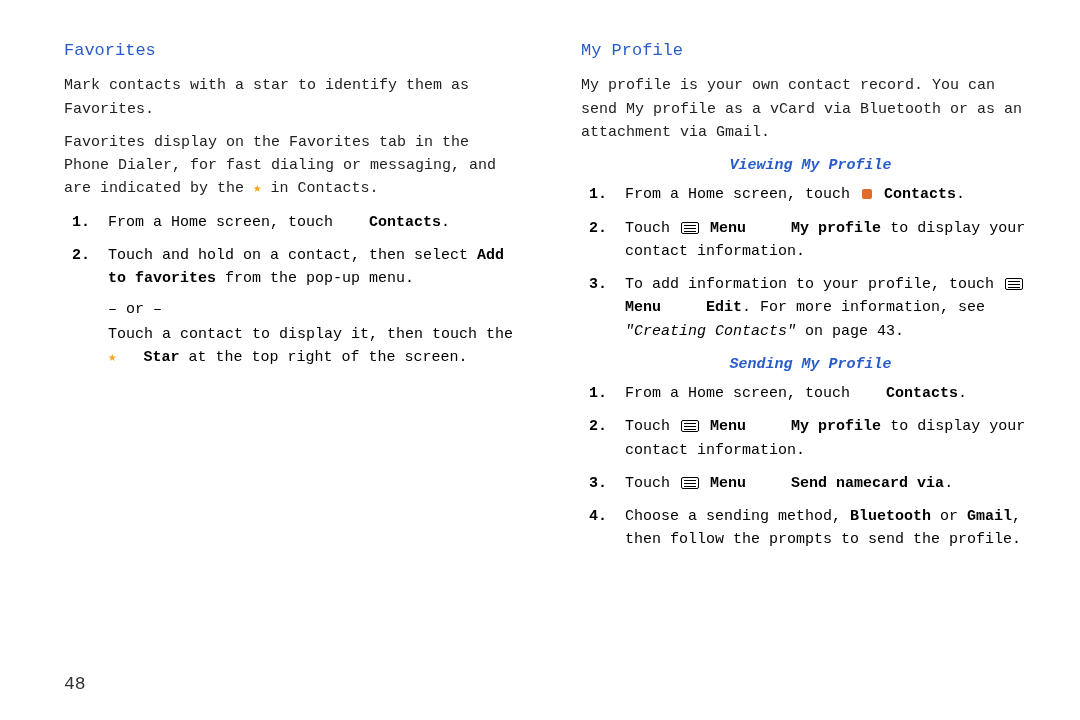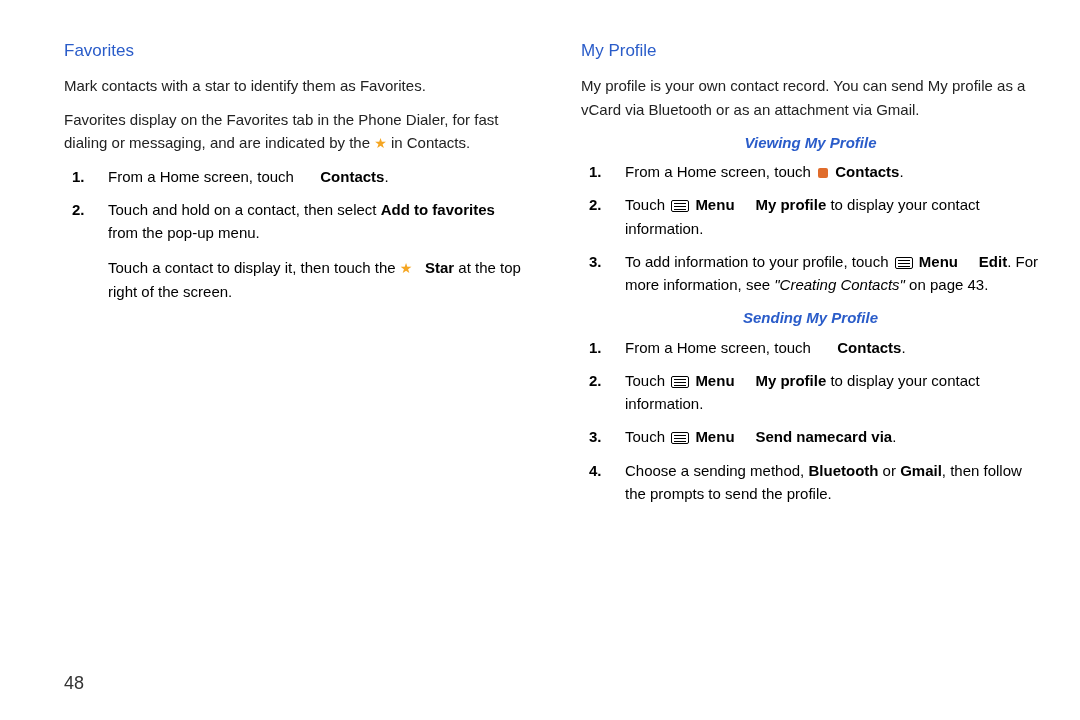--- a/index.html
+++ b/index.html
@@ -3,20 +3,21 @@
   <meta charset="utf-8">
   <style>
     * { box-sizing: border-box; margin: 0; padding: 0; }
     html, body { width: 1080px; height: 720px; background: #fff; font-family: Arial, Helvetica, sans-serif; color: #000; }
     .page {
       display: flex;
       padding: 38px 40px 20px 64px;
       gap: 58px;
       height: 100%;
       position: relative;
+      font-family: Liberation Mono, monospace;
     }
     .col {
       flex: 1;
       line-height: 1.55;
       font-size: 15px;
     }
     .h1 {
       color: #2a5cc9;
       font-size: 17px;
       font-weight: 400;
@@ -110,21 +111,22 @@
     </div>
     <ol class="steps">
       <li>
         <span class="num">1.</span>
         <span>From a Home screen, touch </span><span class="icon-contacts-gap"></span>
         <span class="bold">Contacts</span><span>.</span>
       </li>
       <li>
         <span class="num">2.</span>
         <span>Touch and hold on a contact, then select </span><span class="bold">Add to favorites</span><span> from the pop-up menu.</span>
-        <div style="margin-top:12px">
+        <div style="margin-top:8px">– or –</div>
+        <div style="margin-top:1px">
           <span>Touch a contact to display it, then touch the </span>
           <span class="icon-star">★</span>
           <span>&nbsp;</span>
           <span class="bold">Star</span>
           <span> at the top right of the screen.</span>
         </div>
       </li>
     </ol>
   </div>
 

